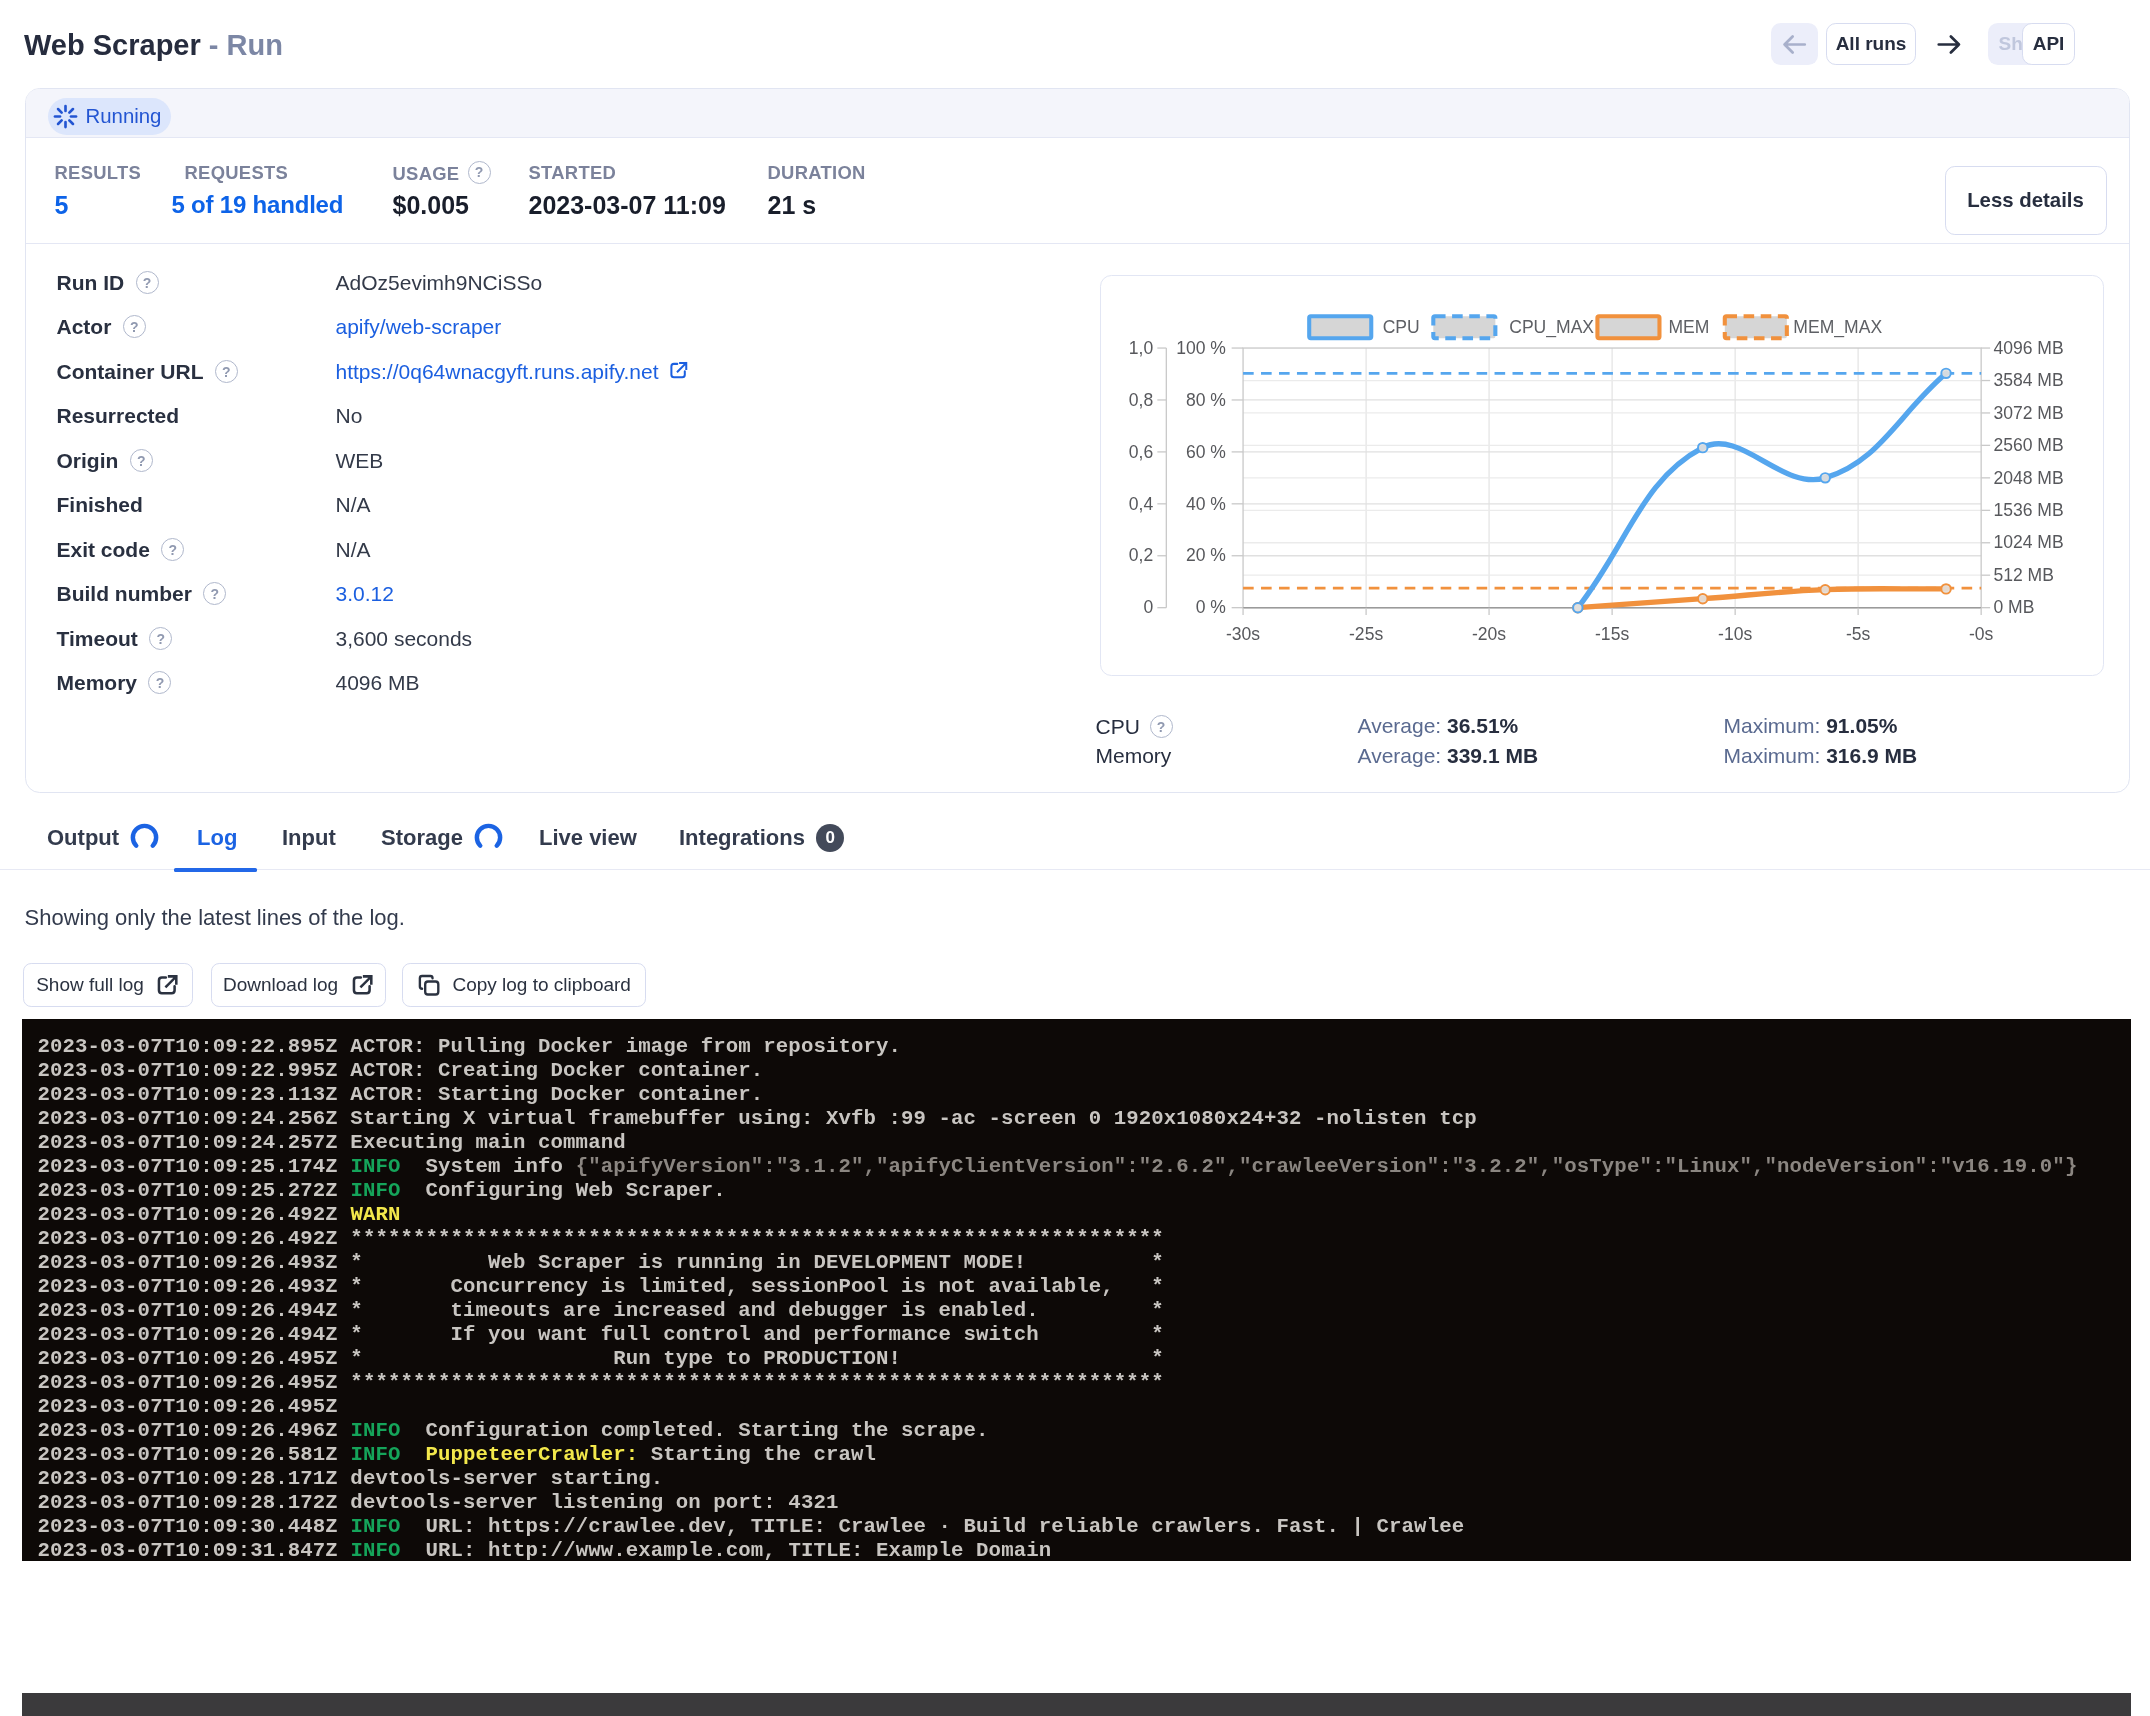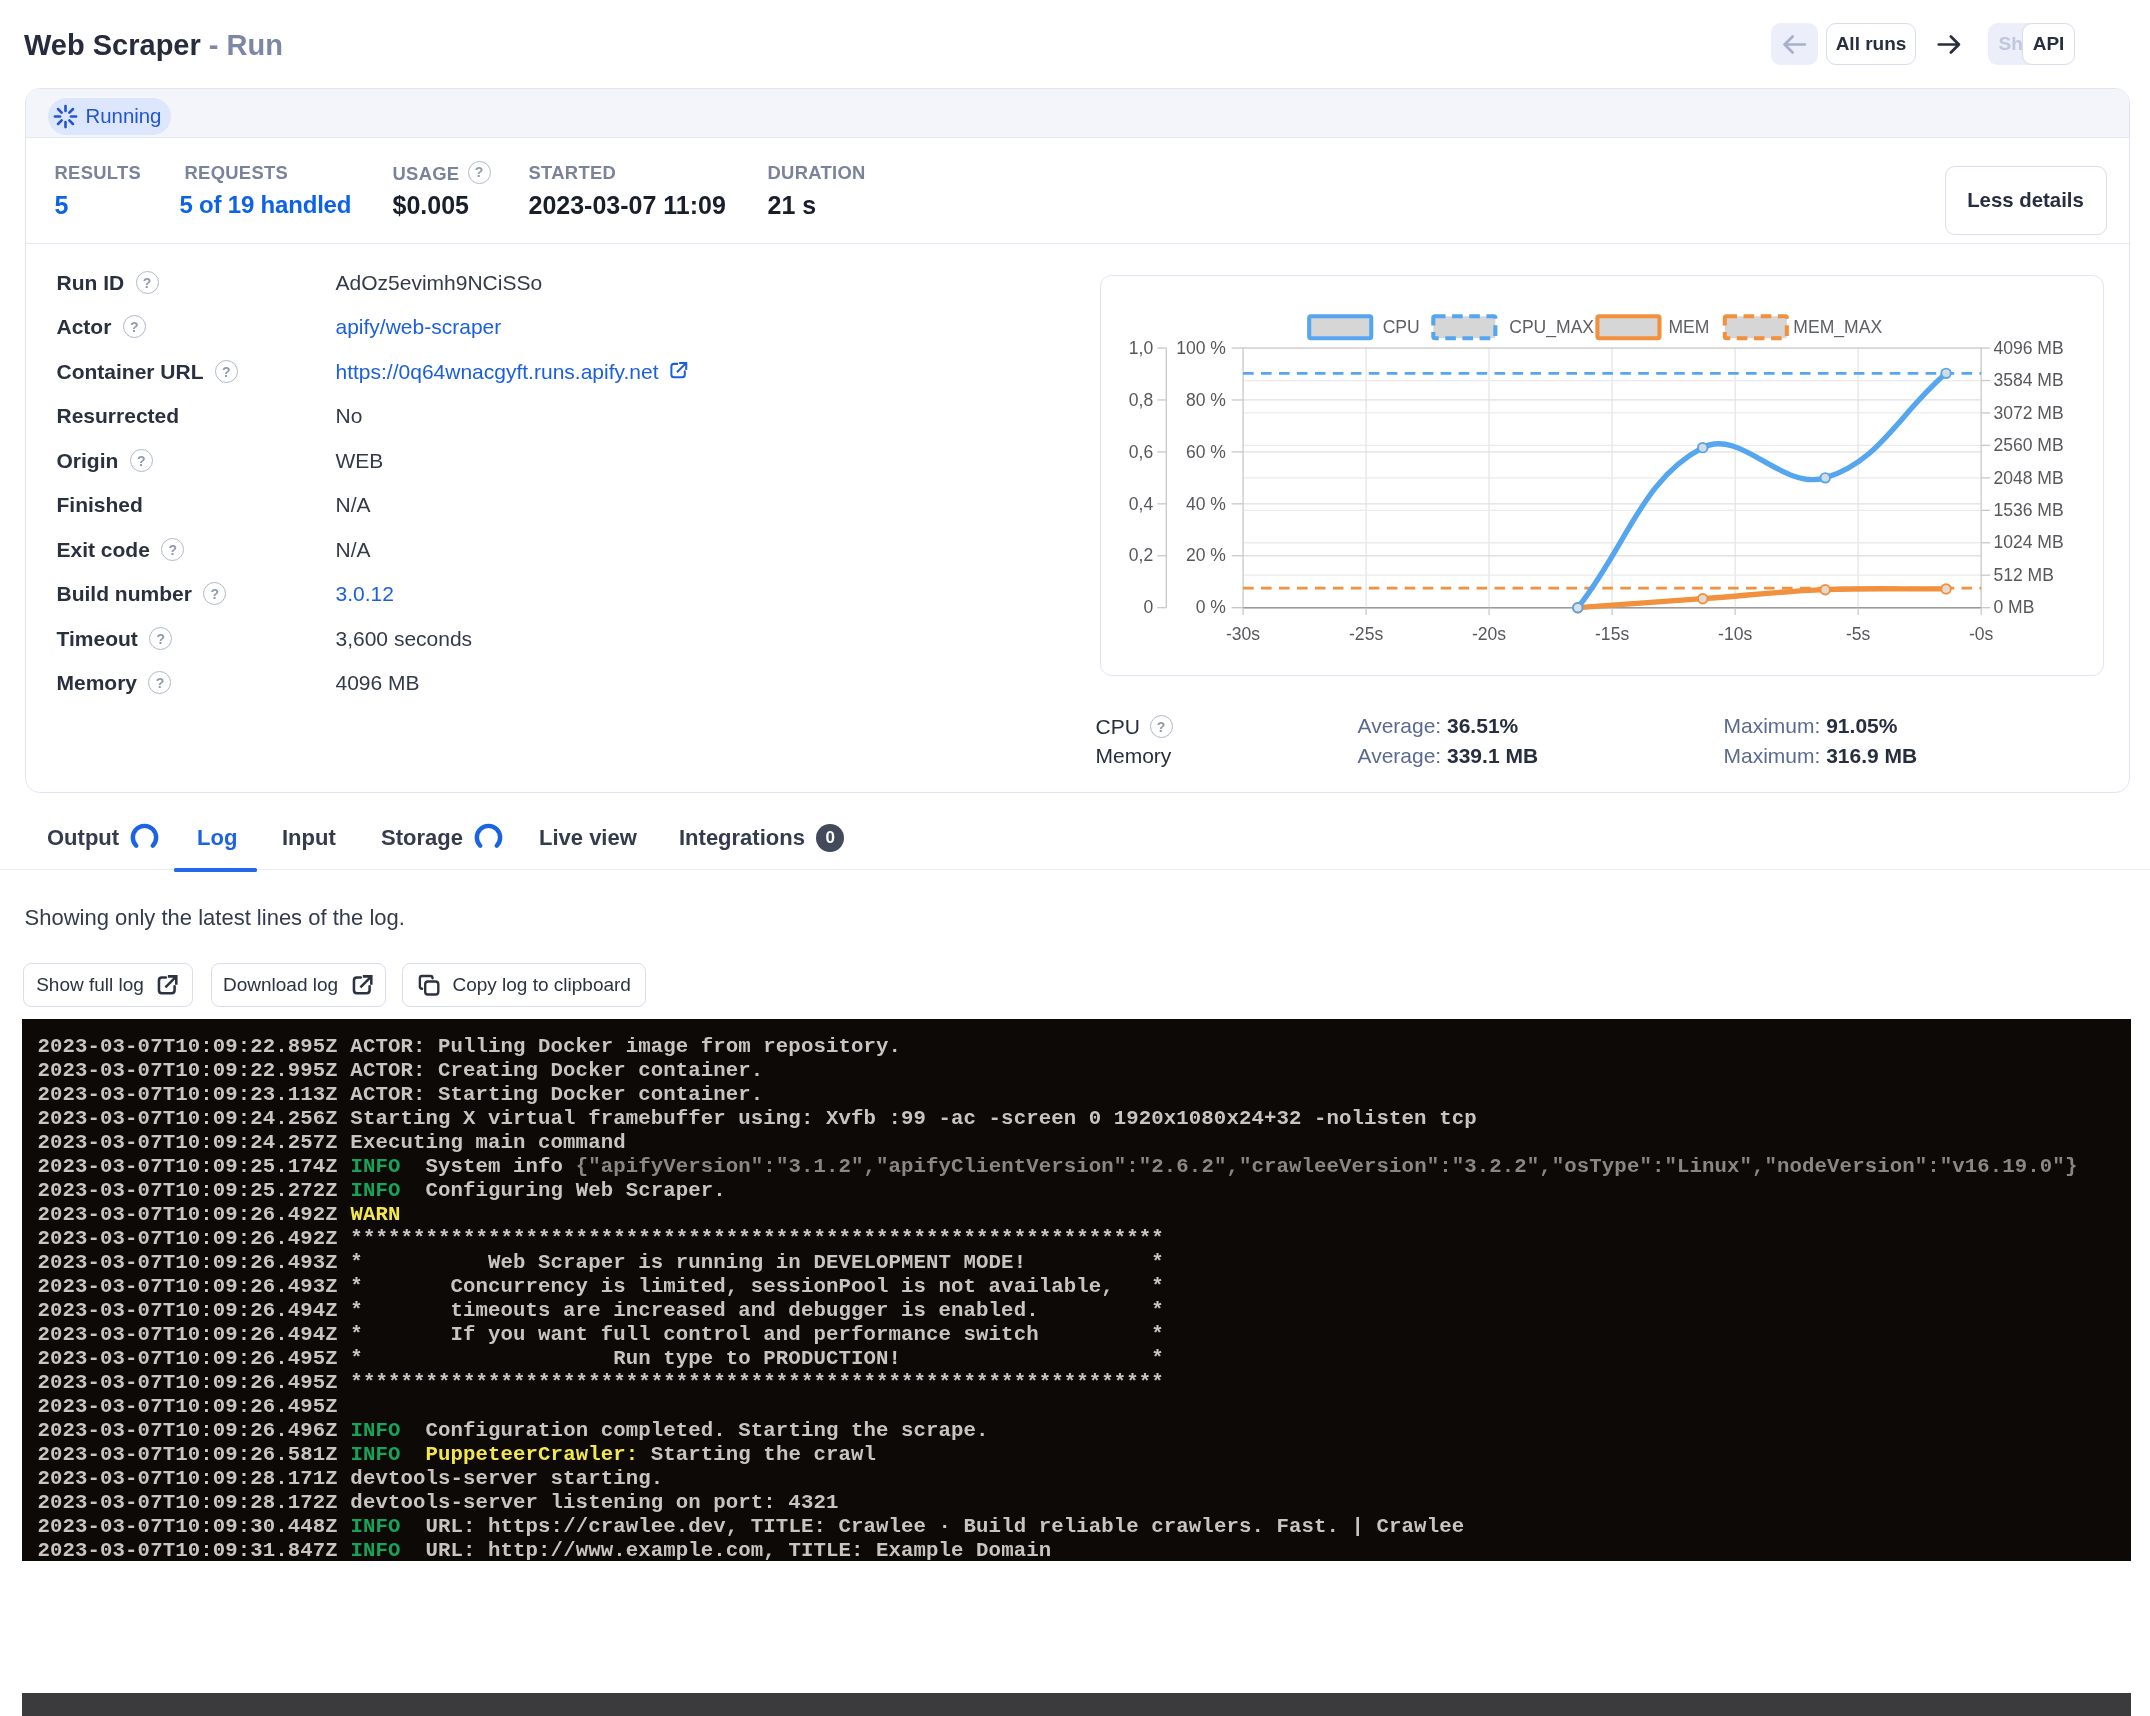--- a/index.html
+++ b/index.html
@@ -77,21 +77,21 @@
           <line x1="-13.5" y1="0" x2="-7" y2="0"></line>
           <line x1="-9.55" y1="-9.55" x2="-4.95" y2="-4.95"></line>
         </g>
       </svg>
       Running
     </div>
   </div>
   <div class="statlabel" style="left:29px;">RESULTS</div>
   <div class="statval blue" style="left:29px;">5</div>
   <div class="statlabel" style="left:159px;">REQUESTS</div>
-  <div class="statval blue" style="left:154px; font-size:24px; letter-spacing:-0.2px;">5 of 19 handled</div>
+  <div class="statval blue" style="left:146px; font-size:24px; letter-spacing:-0.2px;">5 of 19 handled</div>
   <div class="statlabel" style="left:367px;">USAGE <span class="qi" style="margin-top:-3.3px;">?</span></div>
   <div class="statval" style="left:367px;">$0.005</div>
   <div class="statlabel" style="left:503px;">STARTED</div>
   <div class="statval" style="left:503px;">2023-03-07 11:09</div>
   <div class="statlabel" style="left:742px;">DURATION</div>
   <div class="statval" style="left:742px;">21 s</div>
   <div class="statsborder"></div>
   <div class="lessdetails">Less details</div>
 
   <div class="drow" style="top:177px;">

